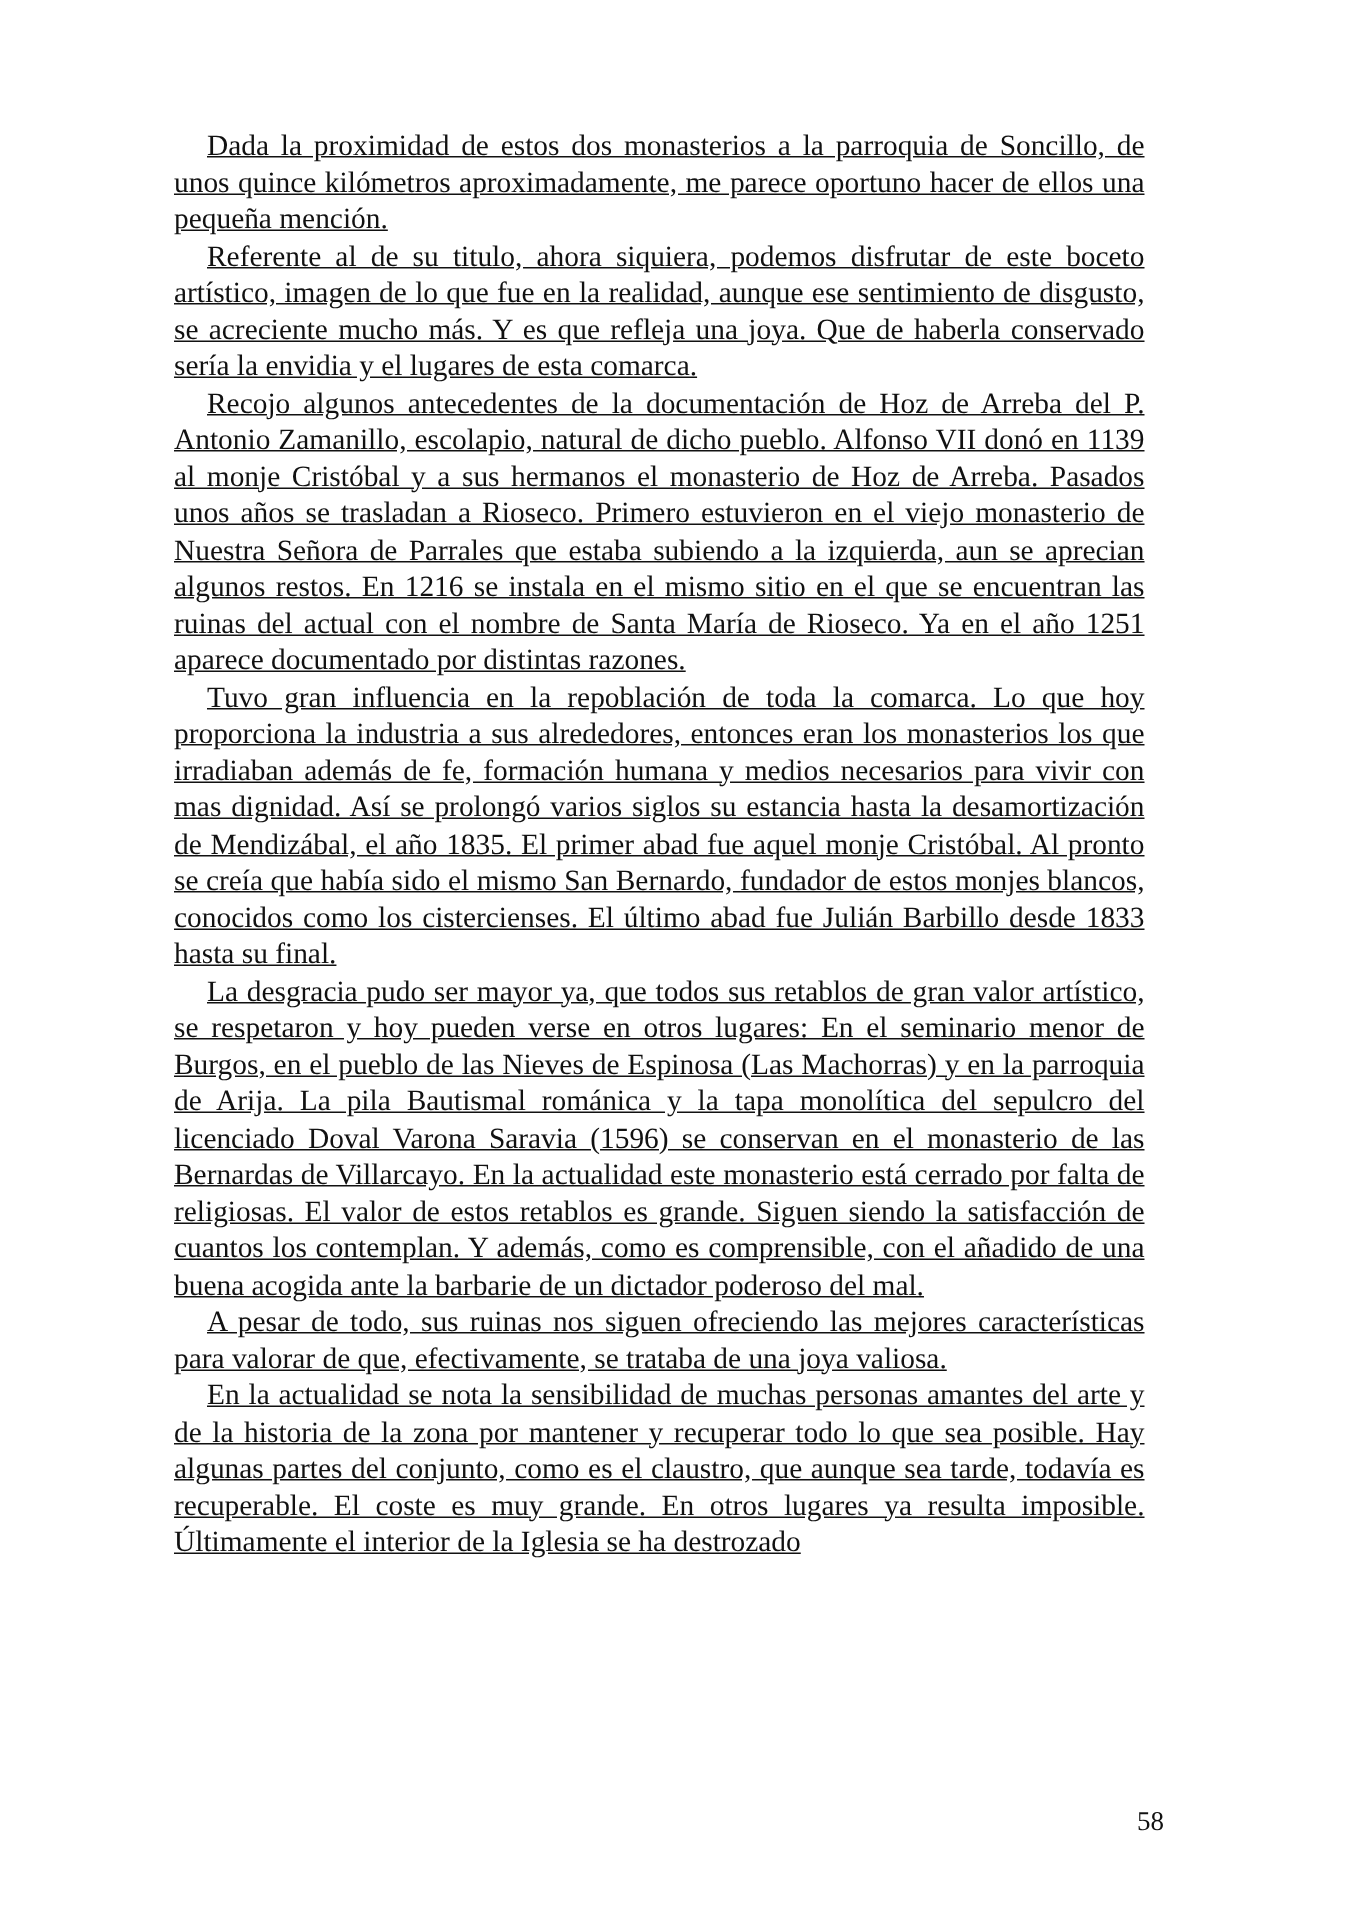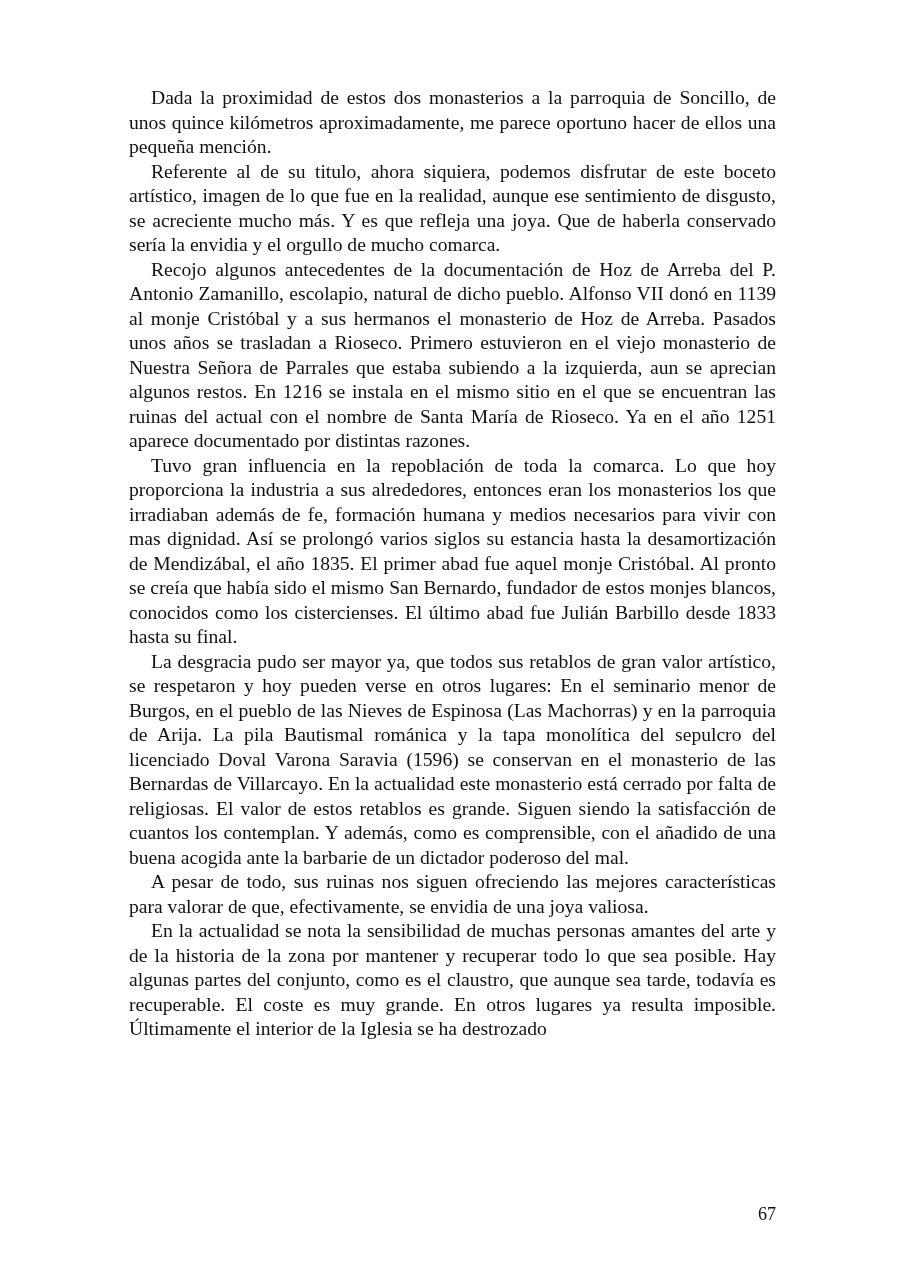--- a/index.html
+++ b/index.html
@@ -8,27 +8,28 @@
       background: #ffffff;
     }
     body {
       width: 905px;
       height: 1280px;
       position: relative;
       overflow: hidden;
     }
     .page {
       position: absolute;
-      left: 129px;
+      left: 116px;
       top: 86px;
       width: 647px;
       font-family: "Liberation Serif", "DejaVu Serif", serif;
       font-size: 19.6px;
       line-height: 24.5px;
       color: #111111;
+      text-decoration: underline;
     }
     .para {
       margin: 0;
       text-indent: 22px;
       text-align: justify;
       text-align-last: left;
       hyphens: none;
     }
     .page-number {
       position: absolute;
@@ -40,21 +41,21 @@
       font-size: 18px;
       line-height: 22px;
       color: #111111;
     }
   </style>
 </head>
 <body>
 
 <div class="page">
   <p class="para">Dada la proximidad de estos dos monasterios a la parroquia de Soncillo, de unos quince kilómetros aproximadamente, me parece oportuno hacer de ellos una pequeña mención.</p>
-  <p class="para">Referente al de su titulo, ahora siquiera, podemos disfrutar de este boceto artístico, imagen de lo que fue en la realidad, aunque ese sentimiento de disgusto, se acreciente mucho más. Y es que refleja una joya. Que de haberla conservado sería la envidia y el orgullo de mucho comarca.</p>
+  <p class="para">Referente al de su titulo, ahora siquiera, podemos disfrutar de este boceto artístico, imagen de lo que fue en la realidad, aunque ese sentimiento de disgusto, se acreciente mucho más. Y es que refleja una joya. Que de haberla conservado sería la envidia y el lugares de esta comarca.</p>
   <p class="para">Recojo algunos antecedentes de la documentación de Hoz de Arreba del P. Antonio Zamanillo, escolapio, natural de dicho pueblo. Alfonso VII donó en 1139 al monje Cristóbal y a sus hermanos el monasterio de Hoz de Arreba. Pasados unos años se trasladan a Rioseco. Primero estuvieron en el viejo monasterio de Nuestra Señora de Parrales que estaba subiendo a la izquierda, aun se aprecian algunos restos. En 1216 se instala en el mismo sitio en el que se encuentran las ruinas del actual con el nombre de Santa María de Rioseco. Ya en el año 1251 aparece documentado por distintas razones.</p>
   <p class="para">Tuvo gran influencia en la repoblación de toda la comarca. Lo que hoy proporciona la industria a sus alrededores, entonces eran los monasterios los que irradiaban además de fe, formación humana y medios necesarios para vivir con mas dignidad.  Así se prolongó varios siglos su estancia hasta la desamortización de Mendizábal, el año 1835. El primer abad fue aquel monje Cristóbal. Al pronto se creía que había sido el mismo San Bernardo, fundador de estos monjes blancos, conocidos como los cistercienses. El último abad fue Julián Barbillo desde 1833 hasta  su final.</p>
   <p class="para">La desgracia pudo ser mayor ya, que todos sus retablos de gran valor artístico, se respetaron y hoy pueden verse en otros lugares: En el seminario menor de Burgos, en el pueblo de las Nieves de Espinosa (Las Machorras) y en la parroquia de Arija. La pila Bautismal románica y la tapa monolítica del sepulcro del licenciado Doval Varona Saravia (1596) se conservan en el monasterio de las Bernardas de Villarcayo. En la actualidad este monasterio está cerrado por falta de religiosas. El valor de estos retablos es grande. Siguen siendo la satisfacción de cuantos los contemplan. Y además, como es comprensible, con el añadido de una buena acogida ante la barbarie de un dictador poderoso del mal.</p>
-  <p class="para">A pesar de todo, sus ruinas nos siguen ofreciendo las mejores características para valorar de que, efectivamente, se envidia  de una joya valiosa.</p>
+  <p class="para">A pesar de todo, sus ruinas nos siguen ofreciendo las mejores características para valorar de que, efectivamente, se trataba  de una joya valiosa.</p>
   <p class="para">En la actualidad  se  nota la sensibilidad de muchas personas amantes del arte y de la historia de la zona por mantener y recuperar todo  lo que sea posible. Hay algunas partes del conjunto, como es el claustro, que aunque sea tarde, todavía es recuperable.  El coste es muy grande. En otros lugares ya resulta imposible. Últimamente el interior de la Iglesia se ha destrozado</p>
 </div>
 
-<div class="page-number">67</div>
+<div class="page-number">58</div>
 
 </body></html>

